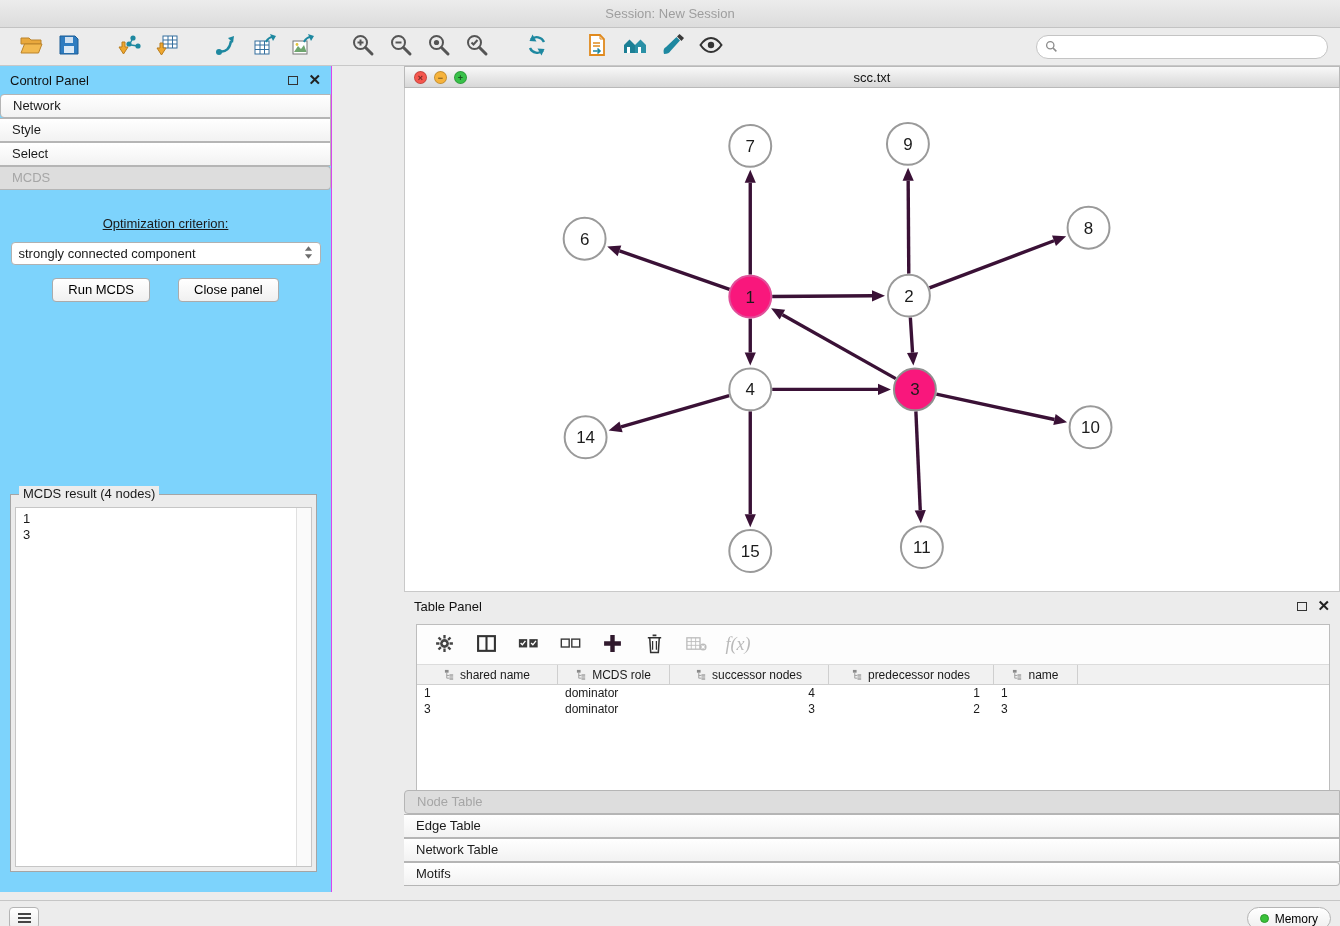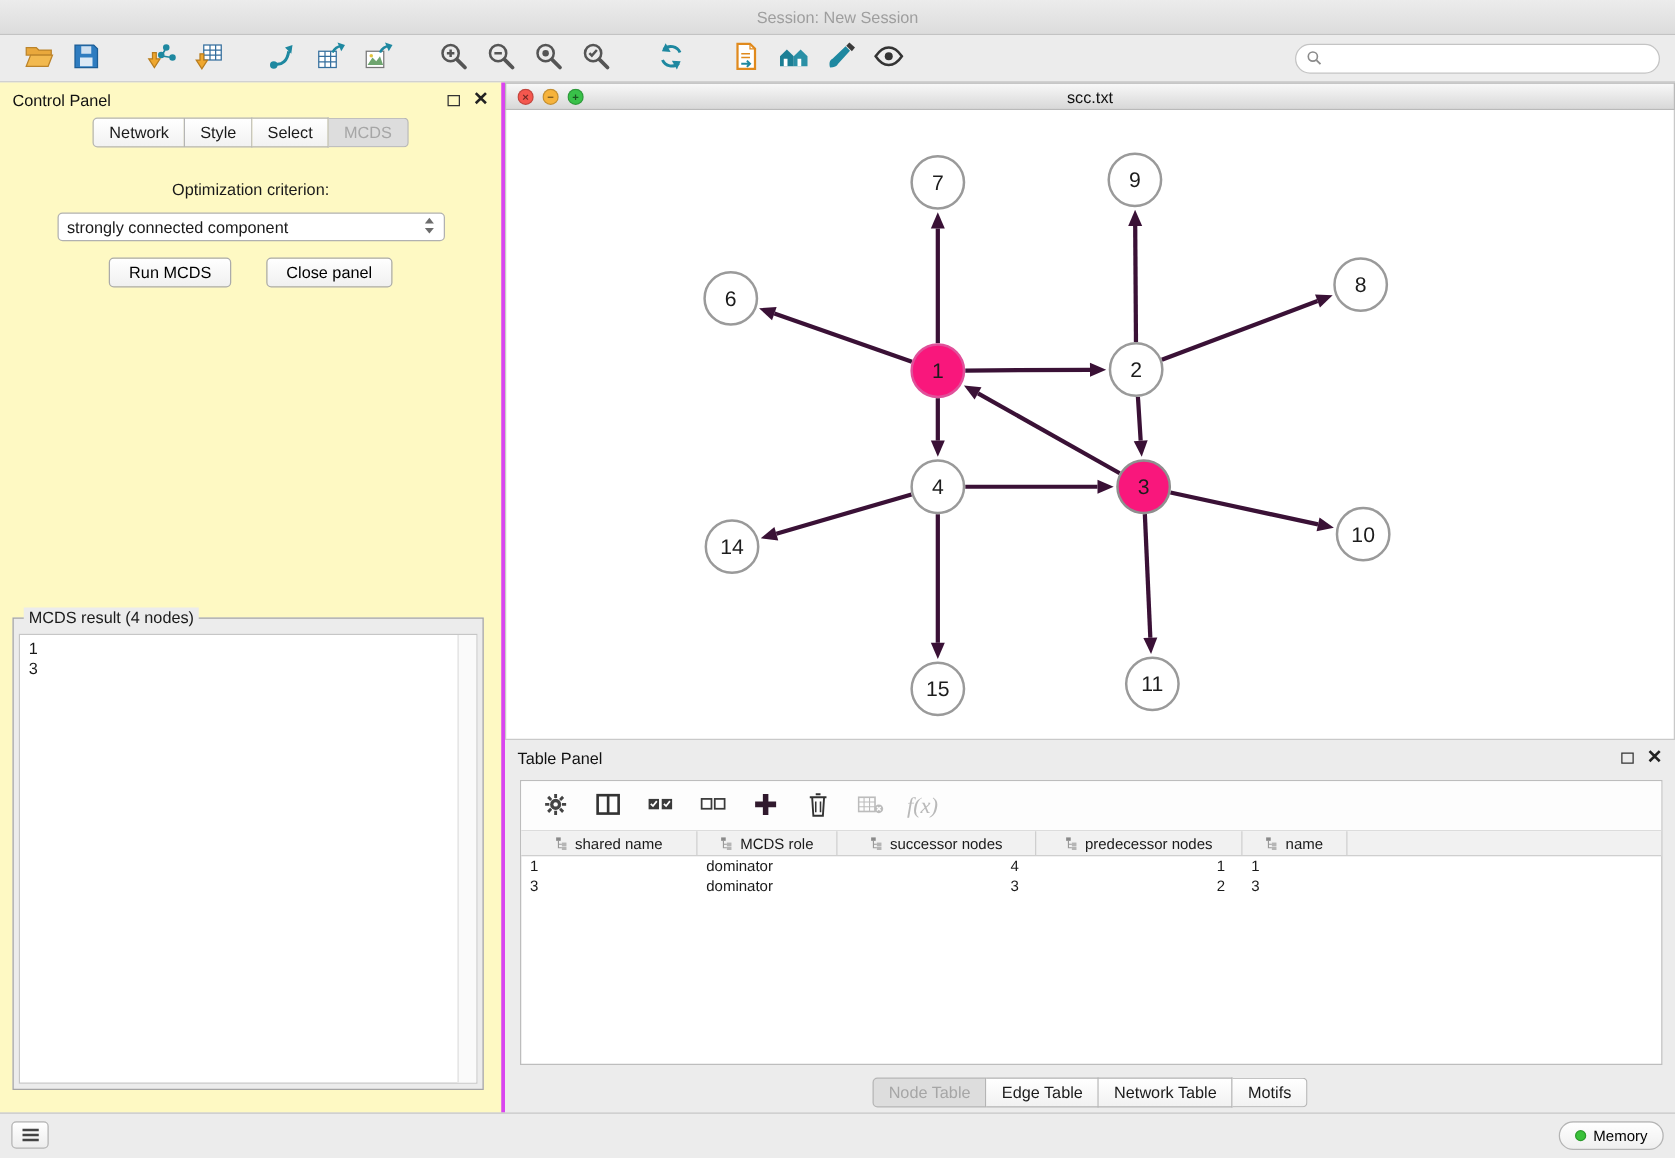--- a/index.html
+++ b/index.html
@@ -22,30 +22,30 @@
   .searchbox { margin-left:auto; width:292px; height:24px; background:#fff; border:1px solid #c4c4c4;
     border-radius:12px; display:flex; align-items:center; padding:0 8px; }
   .searchbox svg { width:13px; height:13px; margin-right:6px; }
   .searchbox input { border:none; outline:none; flex:1; font-size:12px; font-family:"Liberation Sans",sans-serif; background:transparent; }
   
   .phead { height:28px; display:flex; align-items:center; padding:0 10px; font-size:13px; color:#111; }
   .phead .sp { margin-left:auto; display:flex; align-items:center; gap:10px; }
   .float-ic { width:10px; height:9px; border:1.5px solid #333; display:inline-block; }
   .close-ic { font-size:15px; font-weight:bold; color:#222; line-height:10px; }
   
-  .seg { display:flex; justify-content:center; }
+  .seg { display:flex; justify-content:center;flex-direction:column; }
   .seg .tab { background:linear-gradient(#ffffff,#f2f2f2); border:1px solid #b5b5b5; border-left:none;
     padding:3px 12px 4px; font-size:13px; color:#1a1a1a; cursor:default; }
   .seg .tab:first-child { border-left:1px solid #b5b5b5; border-radius:4px 0 0 4px; }
   .seg .tab:last-child { border-radius:0 4px 4px 0; }
   .seg .tab.active { background:#dddddd; color:#a6a6a6; }
   
-  .control-panel { position:absolute; left:0; top:66px; width:404px; bottom:34px;
-    background:#fef9c3; border-right:3px solid #d946ef; }
-  .opt-label { text-align:center; margin-top:26px; font-size:13px; }
+  .control-panel { position:absolute; left:0; top:66px; width:332px; bottom:34px;
+    background:#7dd3fc; border-right:1px solid #d946ef; }
+  .opt-label { text-align:center; margin-top:26px; font-size:13px;text-decoration:underline; }
   .dropdown { margin:11px auto 0; width:310px; height:23px; background:#fff; border:1px solid #b1b1b1;
     border-radius:4px; display:flex; align-items:center; padding:0 7px; font-size:13px; }
   .dropdown .stepper { margin-left:auto; }
   .btnrow { display:flex; justify-content:center; gap:28px; margin-top:13px; }
   .btn { background:linear-gradient(#ffffff,#f0f0f0); border:1px solid #ababab; border-radius:4px;
     padding:3px 15px 4px; font-size:13px; font-family:"Liberation Sans",sans-serif; cursor:default; }
   .result-box { position:absolute; left:10px; right:14px; top:428px; bottom:20px;
     border:1px solid #a5a5a5; background:#ececec; }
   .result-legend { position:absolute; top:-9px; left:8px; background:#ececec; padding:0 4px; font-size:13px; }
   .result-inner { position:absolute; left:4px; right:4px; top:12px; bottom:4px; background:#fff; border:1px solid #c6c6c6; }
@@ -75,21 +75,21 @@
   .thead { display:flex; height:20px; background:#f1f1f1; border-bottom:1px solid #cfcfcf; font-size:12px; }
   .hcell { display:flex; align-items:center; justify-content:center; gap:5px; border-right:1px solid #cfcfcf; overflow:hidden; }
   .hcell svg { width:11px; height:11px; flex:none; }
   .c0 { width:141px; } .c1 { width:112px; } .c2 { width:159px; } .c3 { width:165px; } .c4 { width:84px; }
   .trow { display:flex; height:16px; font-size:12px; align-items:center; }
   .tcell { overflow:hidden; white-space:nowrap; }
   .tcell.c0, .tcell.c1, .tcell.c4 { padding-left:7px; text-align:left; }
   .tcell.c2, .tcell.c3 { padding-right:14px; text-align:right; }
   .tp-tabs { position:absolute; left:0; right:0; bottom:6px; display:flex; }
   
-  .status-bar { position:absolute; left:0; right:0; bottom:0; height:36px; background:#ececec; border-top:1px solid #c6c6c6;margin-top:23px; }
+  .status-bar { position:absolute; left:0; right:0; bottom:0; height:26px; background:#ececec; border-top:1px solid #c6c6c6;margin-top:23px; }
   .list-btn { position:absolute; left:9px; top:6px; width:30px; height:22px; border:1px solid #b4b4b4; border-radius:4px;
     background:linear-gradient(#ffffff,#ededed); display:flex; flex-direction:column; justify-content:center; align-items:center; gap:2px; cursor:default; }
   .list-btn i { display:block; width:13px; height:2px; background:#444; }
   .mem-btn { position:absolute; right:9px; top:6px; height:23px; border:1px solid #b4b4b4; border-radius:12px;
     background:linear-gradient(#ffffff,#efefef); display:flex; align-items:center; gap:6px; padding:0 12px; font-size:12px; cursor:default; }
   .mem-dot { width:9px; height:9px; border-radius:50%; background:#3ac13a; border:1px solid #2c9a2c; }
 </style>
 </head>
 <body>
 

